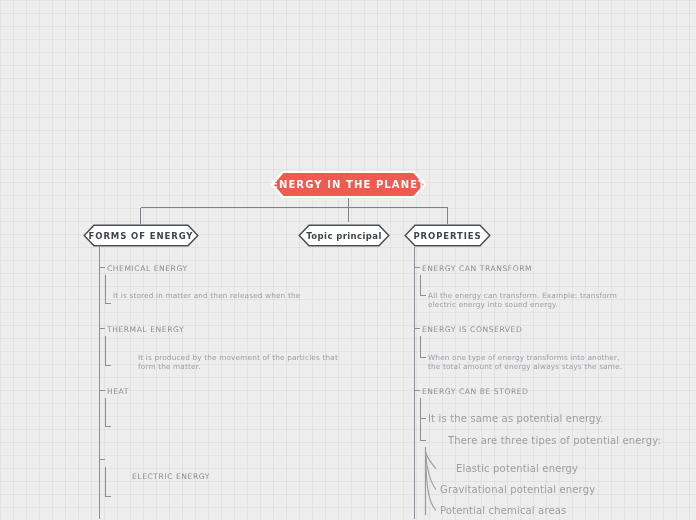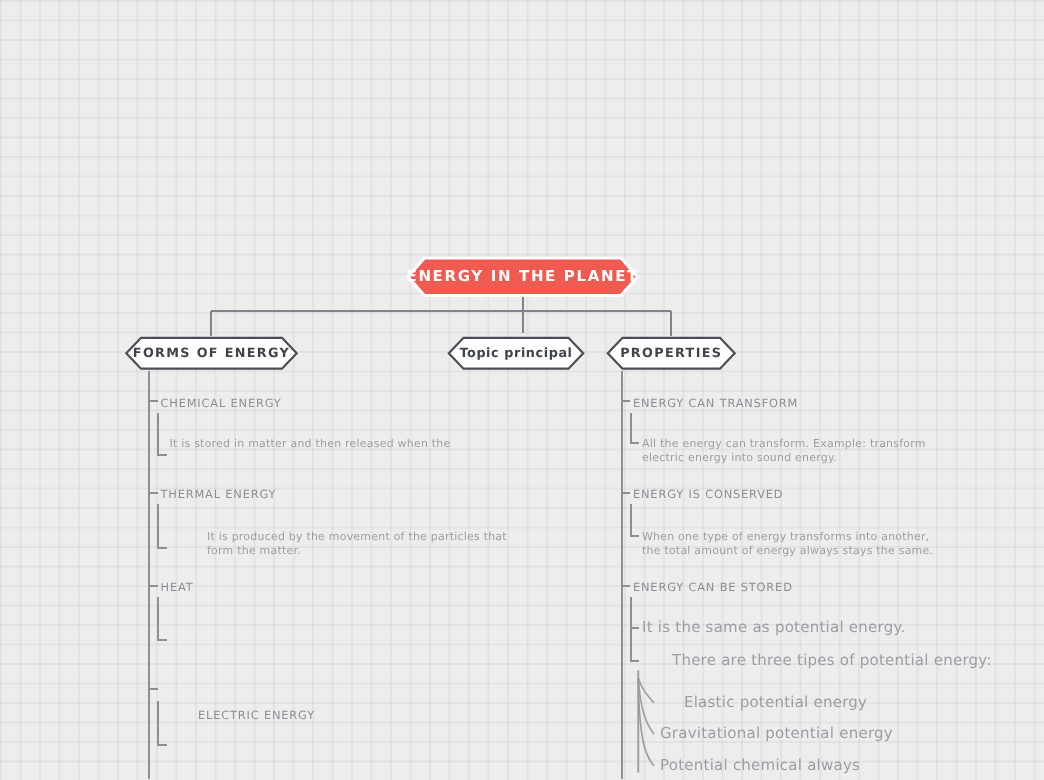--- a/index.html
+++ b/index.html
@@ -164,15 +164,15 @@
     <div>the total amount of energy always stays the same.</div>
   </div>
 
   <div class="item cat" style="left:422px;top:387px;">ENERGY CAN BE STORED</div>
 
   <div class="item leaf" style="left:428px;top:414px;">It is the same as potential energy.</div>
   <div class="item leaf" style="left:448px;top:436px;">There are three tipes of potential energy:</div>
 
   <div class="item leaf" style="left:440px;top:464px;padding-left:16px;">Elastic potential energy</div>
   <div class="item leaf" style="left:440px;top:485px;">Gravitational potential energy</div>
-  <div class="item leaf" style="left:440px;top:506px;">Potential chemical always</div>
+  <div class="item leaf" style="left:440px;top:506px;">Potential chemical areas</div>
 
 </div>
 
 </body></html>

